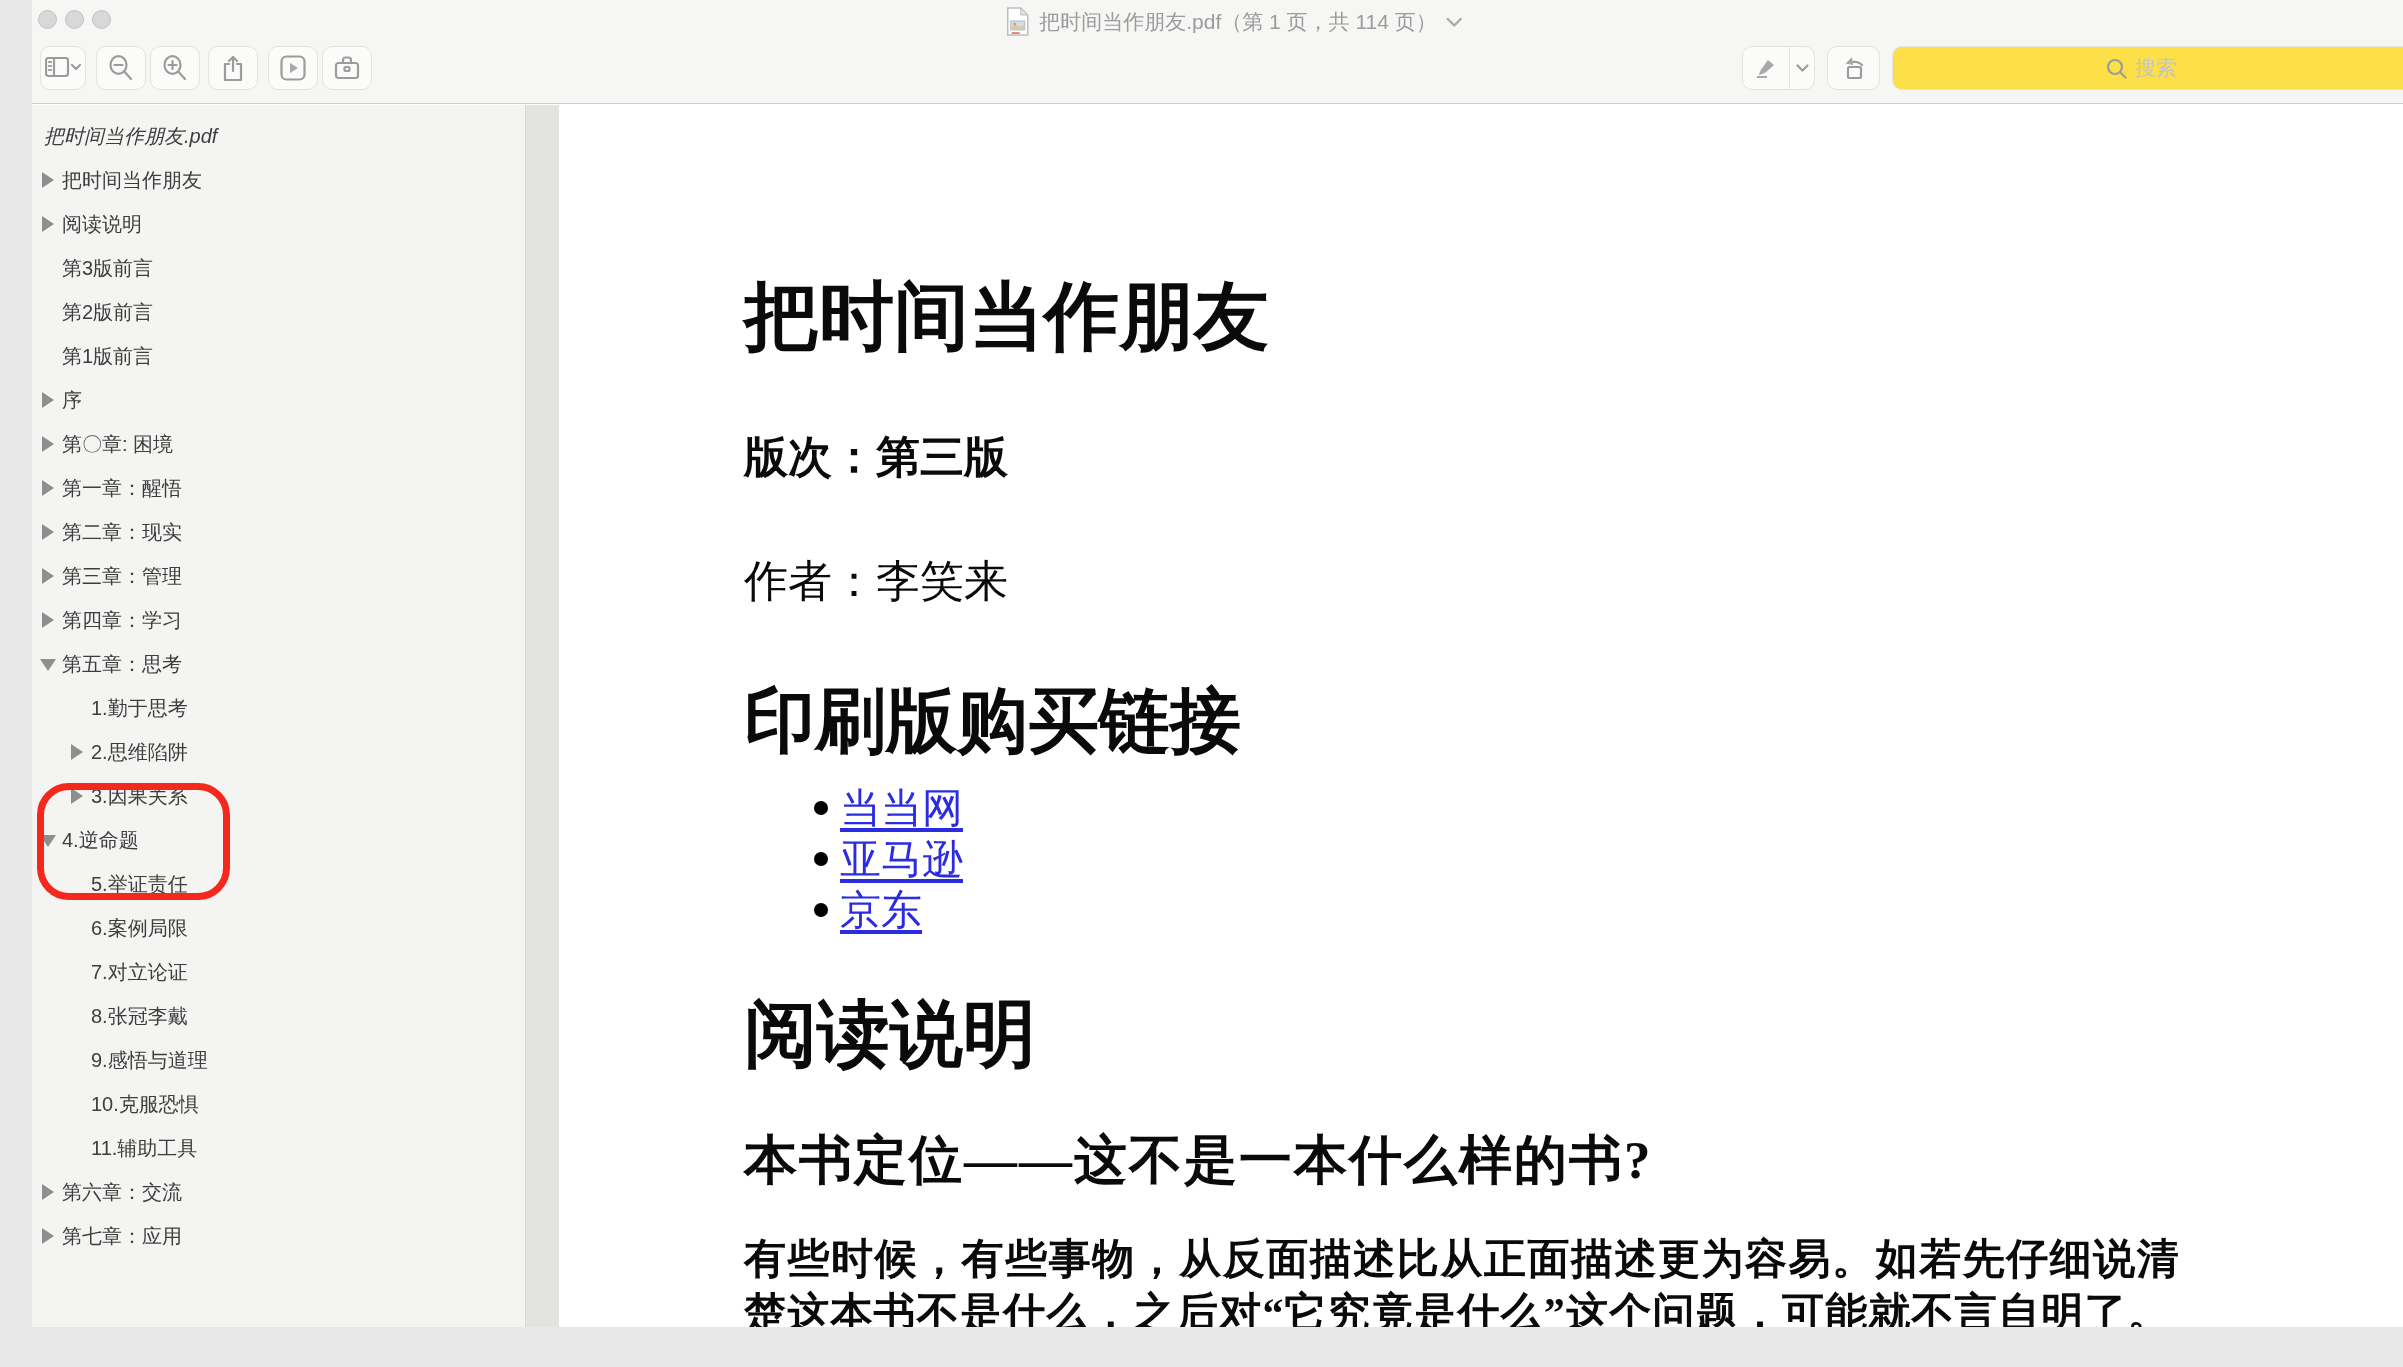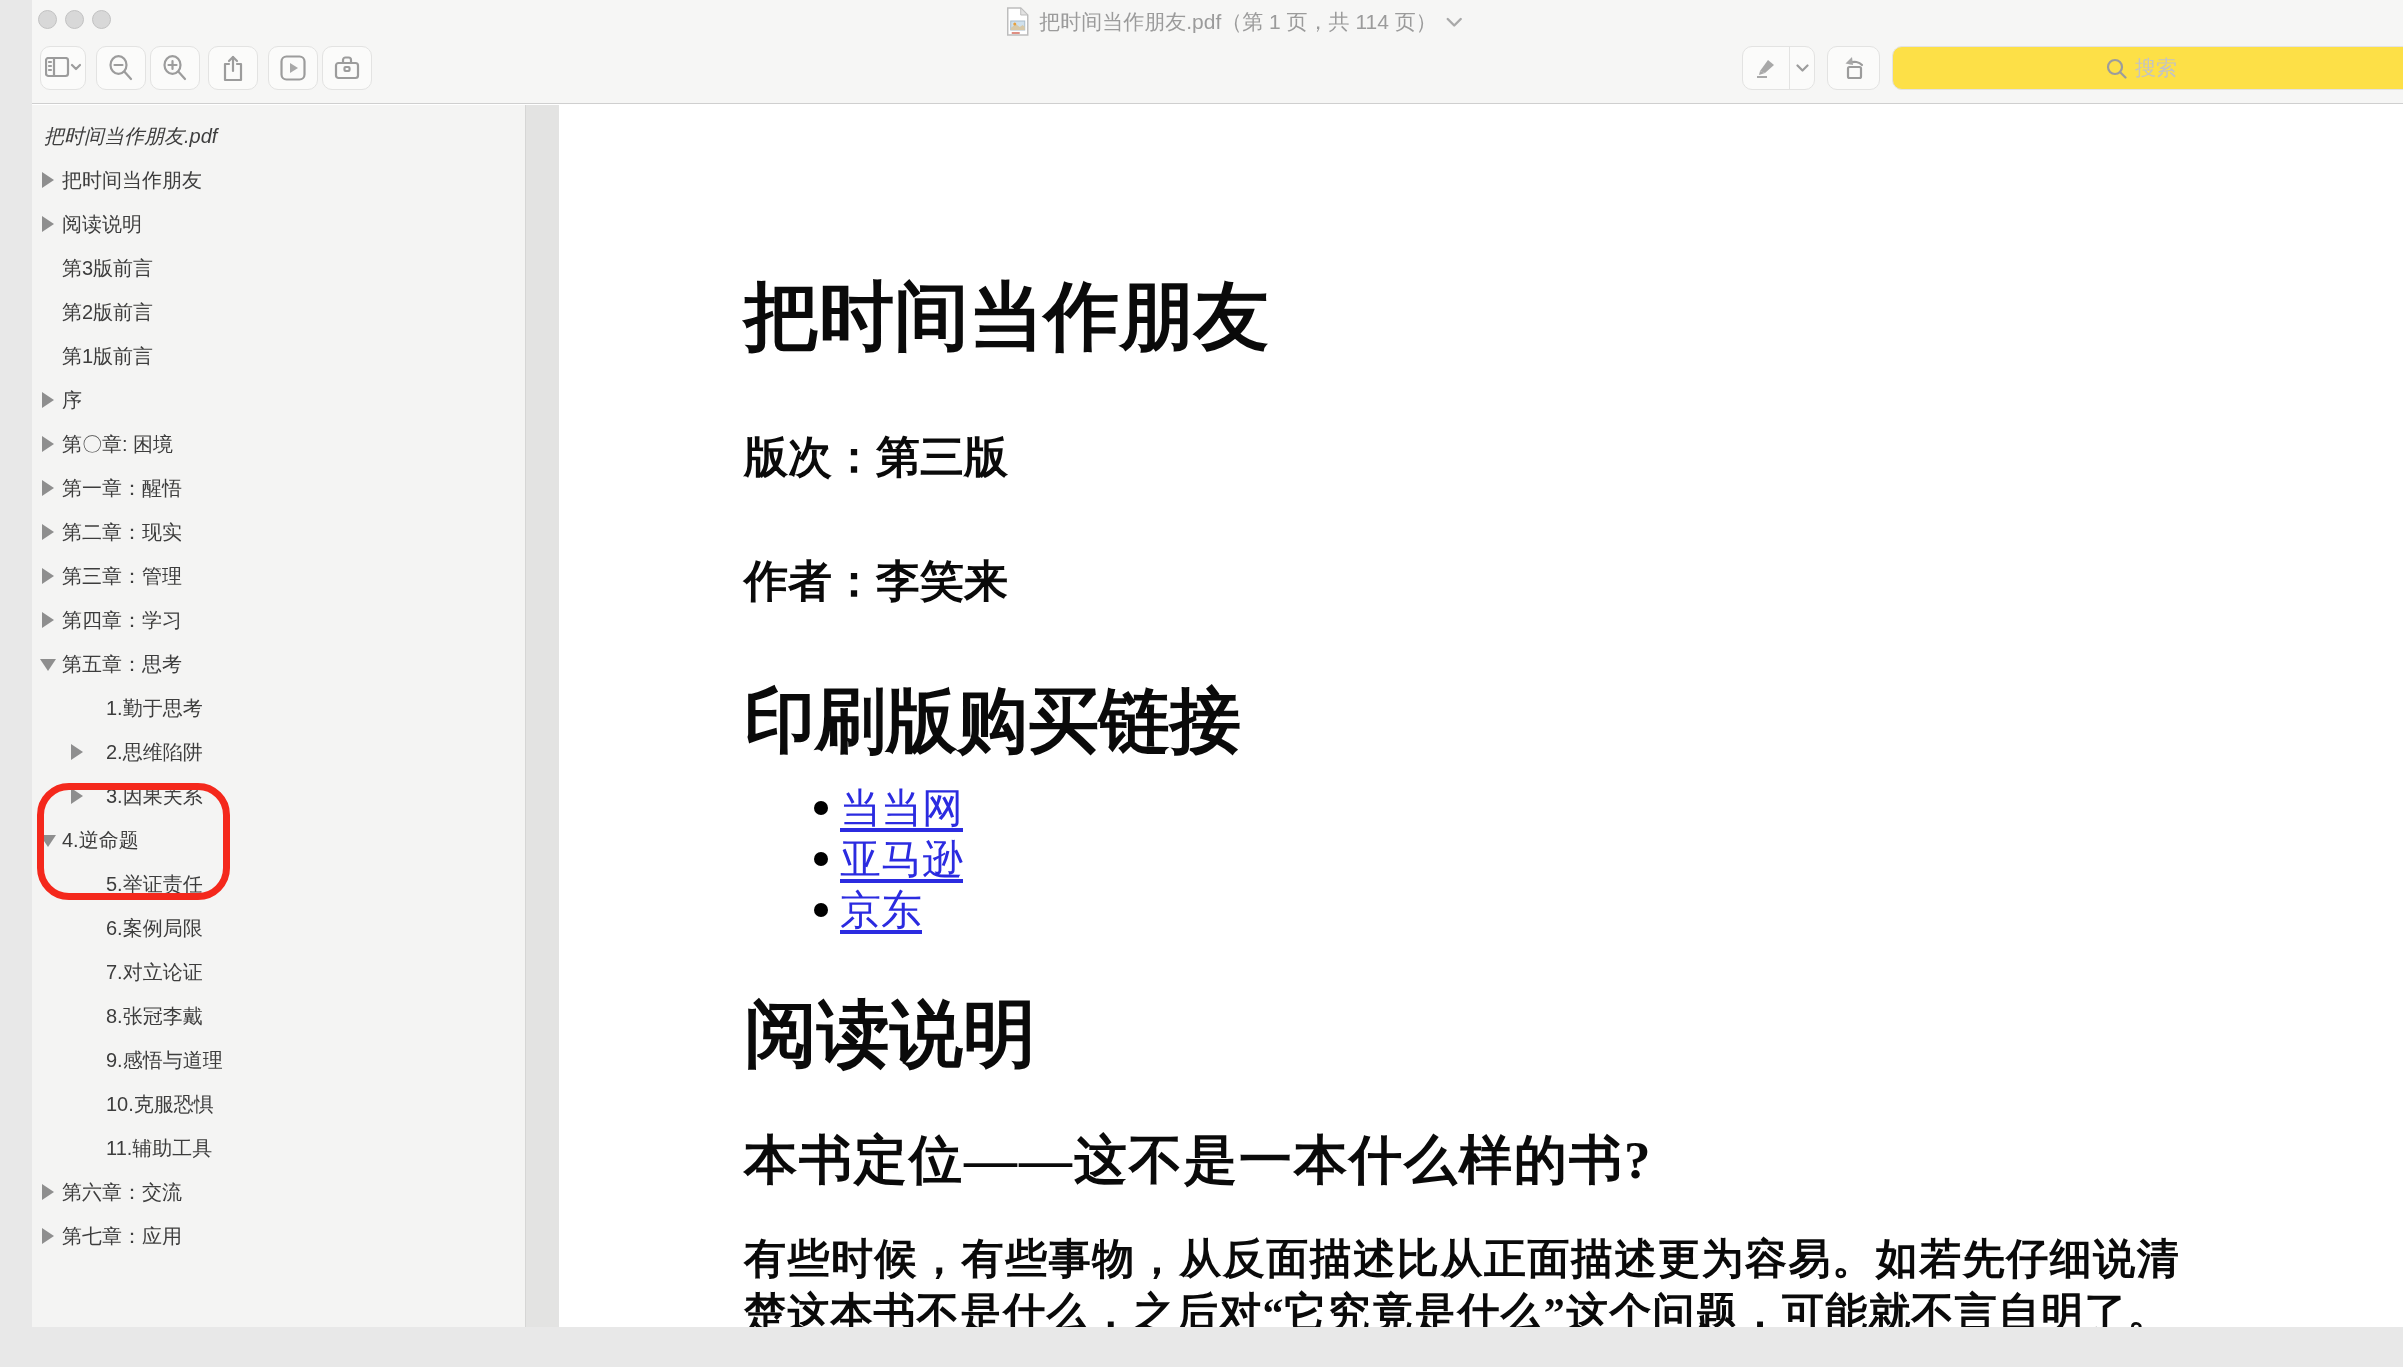--- a/index.html
+++ b/index.html
@@ -34,38 +34,38 @@
 
   
   .main{position:absolute;top:105px;left:0;right:0;bottom:0;}
 
   .sidebar{position:absolute;left:0;top:0;bottom:0;width:493px;background:#f4f4f3;overflow:hidden;}
   .toc{position:absolute;top:9px;left:0;right:0;}
   .row{height:44px;display:flex;align-items:center;cursor:default;}
   .row .lbl{font-size:20px;color:#3d3d3d;white-space:nowrap;}
   .ind0{padding-left:12px;font-style:italic;}
   .ind1{padding-left:8px;}
-  .ind2{padding-left:37px;gap:15px;}
+  .ind2{padding-left:37px;}
   .tri{flex:0 0 22px;height:18px;position:relative;}
   .tri.right::before{content:"";position:absolute;left:2px;top:1px;
     border-left:12px solid #8e8e8e;border-top:8px solid transparent;border-bottom:8px solid transparent;}
   .tri.down::before{content:"";position:absolute;left:0;top:4px;
     border-top:12px solid #8e8e8e;border-left:8px solid transparent;border-right:8px solid transparent;}
   .red-annotation{position:absolute;left:5px;top:678px;width:193px;height:117px;
     border:7px solid #f4281c;border-radius:32px;box-sizing:border-box;pointer-events:none;}
 
   .gutter{position:absolute;left:493px;top:0;bottom:0;width:34px;background:#e3e3e2;border-left:1px solid #d6d6d5;box-sizing:border-box;}
   .right-strip{position:absolute;right:0;top:0;bottom:0;width:28px;background:#dcdcdb;border-left:1px solid #d2d2d1;box-sizing:border-box;}
 
   .pdf-page{position:absolute;left:527px;right:28px;top:0;bottom:0;background:#ffffff;
     font-family:"Liberation Serif","DejaVu Serif",serif;color:#0a0a0a;}
   .blk{position:absolute;left:185px;white-space:nowrap;}
   .h1a{top:162px;font-size:75px;font-weight:700;letter-spacing:0;}
   .meta1{top:323px;font-size:44px;font-weight:700;}
-  .meta2{top:447px;font-size:44px;font-weight:700;}
+  .meta2{top:447px;font-size:44px;font-weight:400;}
   .h2a{top:569px;font-size:71px;font-weight:700;}
   .links{top:678px;margin:0;padding:0;list-style:none;}
   .links li{height:51px;position:relative;padding-left:96px;display:flex;align-items:center;}
   .links li::before{content:"";position:absolute;left:70px;top:18px;width:14px;height:14px;border-radius:50%;background:#000;}
   .links a{font-size:41px;color:#2b2be0;text-decoration:underline;text-underline-offset:6px;cursor:pointer;}
   .h1b{top:881px;font-size:73px;font-weight:700;}
   .h3a{top:1020px;font-size:53px;font-weight:700;letter-spacing:2px;}
   .para{top:1127px;font-size:42px;line-height:54px;letter-spacing:1.2px;
     width:1436px;white-space:normal;text-align:justify;font-weight:bold;}
 </style>

